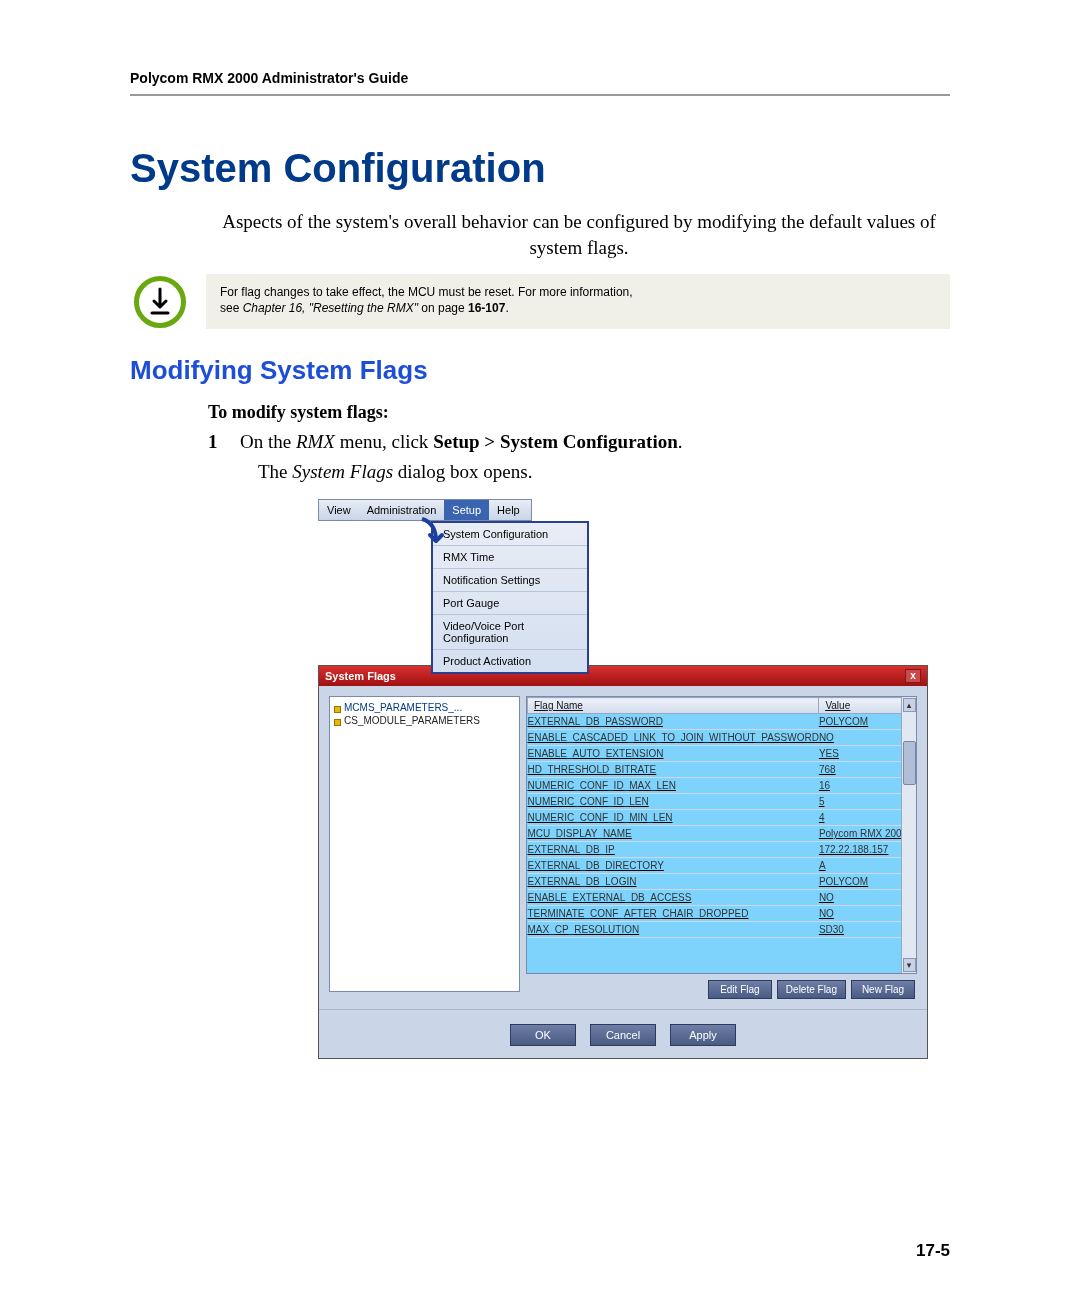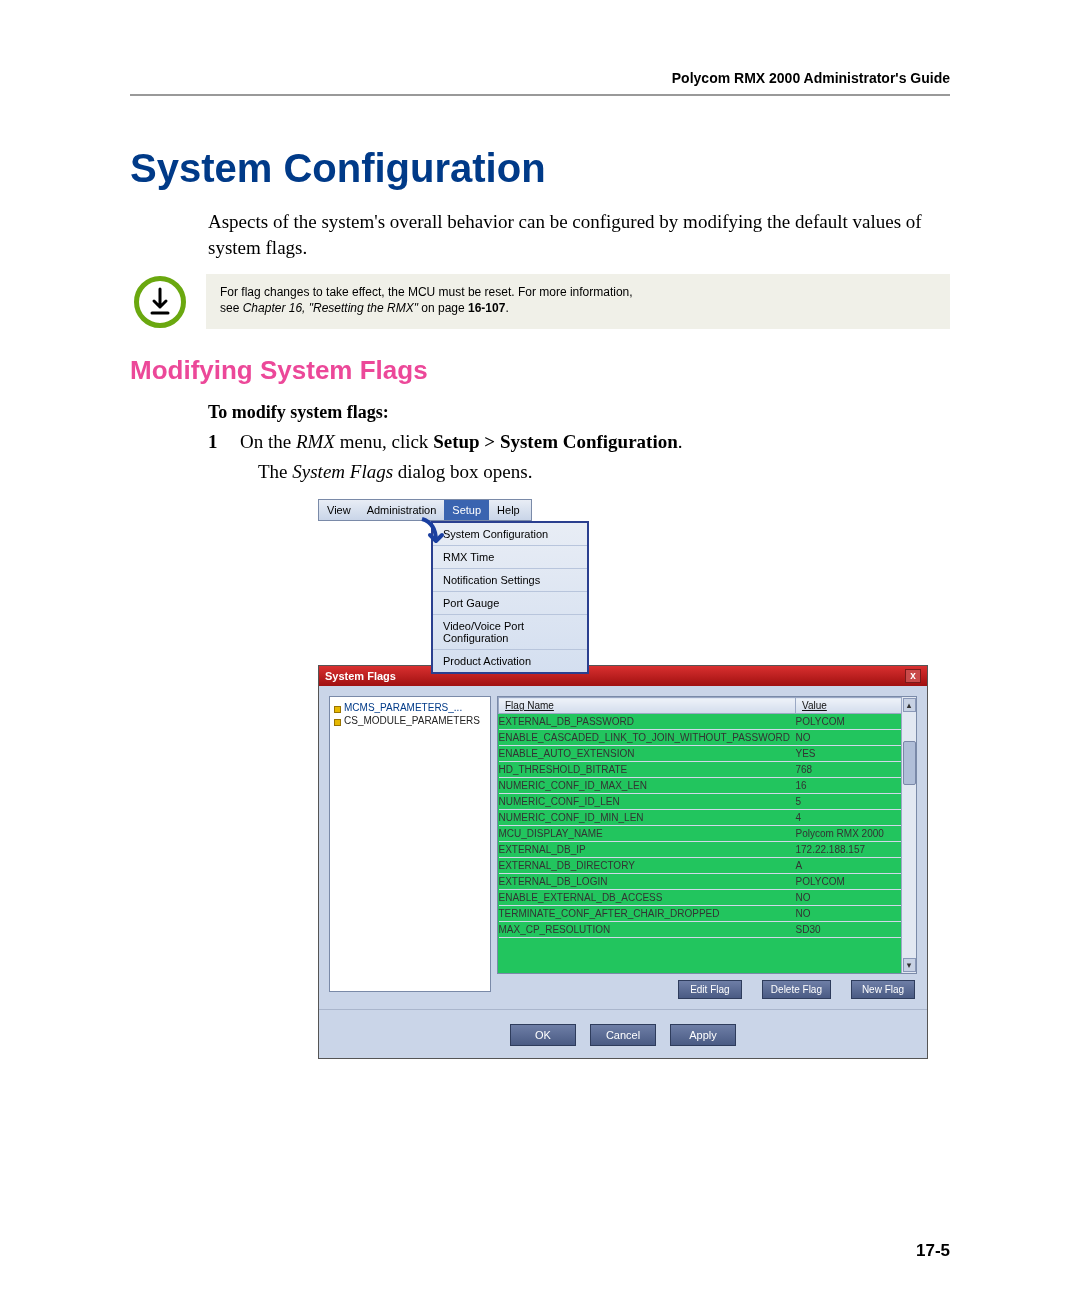--- a/index.html
+++ b/index.html
@@ -11,39 +11,39 @@
     font-family: Georgia, 'Times New Roman', serif;
     color: #000;
     position: relative;
   }
   .page {
     padding: 70px 130px 40px 130px;
     position: relative;
     height: 100%;
   }
   .running-header {
-    text-align: right;
     font-family: Arial, Helvetica, sans-serif;
     font-weight: bold;
     font-size: 14px;
     border-bottom: 2px solid #999;
     padding-bottom: 8px;
     margin-bottom: 50px;
   }
   .h1 {
     font-family: Arial, Helvetica, sans-serif;
     font-weight: 900;
     font-size: 40px;
     color: #003a88;
     margin: 0 0 18px 0;
   }
   .body-text {
     font-size: 19px;
     line-height: 1.35;
     margin: 0 0 14px 0;
+    text-align: center;
   }
   .indent { margin-left: 78px; }
   .note-row {
     display: flex;
     align-items: flex-start;
     gap: 20px;
     margin: 10px 0 26px 0;
   }
   .note-icon {
     flex: 0 0 52px;
@@ -64,21 +64,21 @@
     font-family: Arial, Helvetica, sans-serif;
     font-size: 12px;
     line-height: 1.35;
   }
   .note-box .ital { font-style: italic; }
   .note-box .pnum { font-weight: bold; }
   .h2 {
     font-family: Arial, Helvetica, sans-serif;
     font-weight: 900;
     font-size: 26px;
-    color: #ec4899;
+    color: #1d4ed8;
     margin: 0 0 16px 0;
   }
   .procedure-title {
     font-family: Georgia, serif;
     font-weight: bold;
     font-size: 18px;
     margin: 0 0 6px 0;
   }
   .step-row {
     display: flex;
@@ -171,21 +171,21 @@
     color: #fff;
     cursor: pointer;
   }
   .dialog-body {
     display: flex;
     padding: 10px;
     gap: 6px;
     background: #cad5e8;
   }
   .tree {
-    width: 162px;
+    width: 191px;
     background: #fff;
     border: 1px solid #7a8aa8;
     padding: 4px 4px;
     height: 296px;
     font-size: 10px;
     color: #222;
     overflow: hidden;
   }
   .tree-item {
     white-space: nowrap;
@@ -202,25 +202,26 @@
     background: #e6b800;
     border: 1px solid #997300;
   }
   .tree-item.sel { color: #003a88; }
   .grid-wrap {
     flex: 1;
     display: flex;
     flex-direction: column;
   }
   .grid {
-    background: #22c55e;
+    background: #7dd3fc;
     border: 1px solid #7a8aa8;
     height: 278px;
     overflow: hidden;
     position: relative;
+    text-decoration: underline;
   }
   .grid table {
     width: 100%;
     border-collapse: collapse;
     font-size: 10px;
   }
   .grid th {
     background: linear-gradient(#eef2f9, #d2dcec);
     text-align: left;
     font-weight: normal;
@@ -265,21 +266,21 @@
     top: 44px;
     width: 13px;
     height: 44px;
     background: #b0bed8;
     border: 1px solid #7a88a8;
     border-radius: 2px;
   }
   .grid-btnrow {
     display: flex;
     justify-content: flex-end;
-    gap: 20px;
+    gap: 5px;
     padding: 6px 2px 0 2px;
   }
   .btn-sm {
     min-width: 64px;
     padding: 3px 8px;
     background: linear-gradient(#6e7ea6, #4a5b84);
     color: #fff;
     border: 1px solid #2e3c5c;
     font-size: 10px;
     text-align: center;

